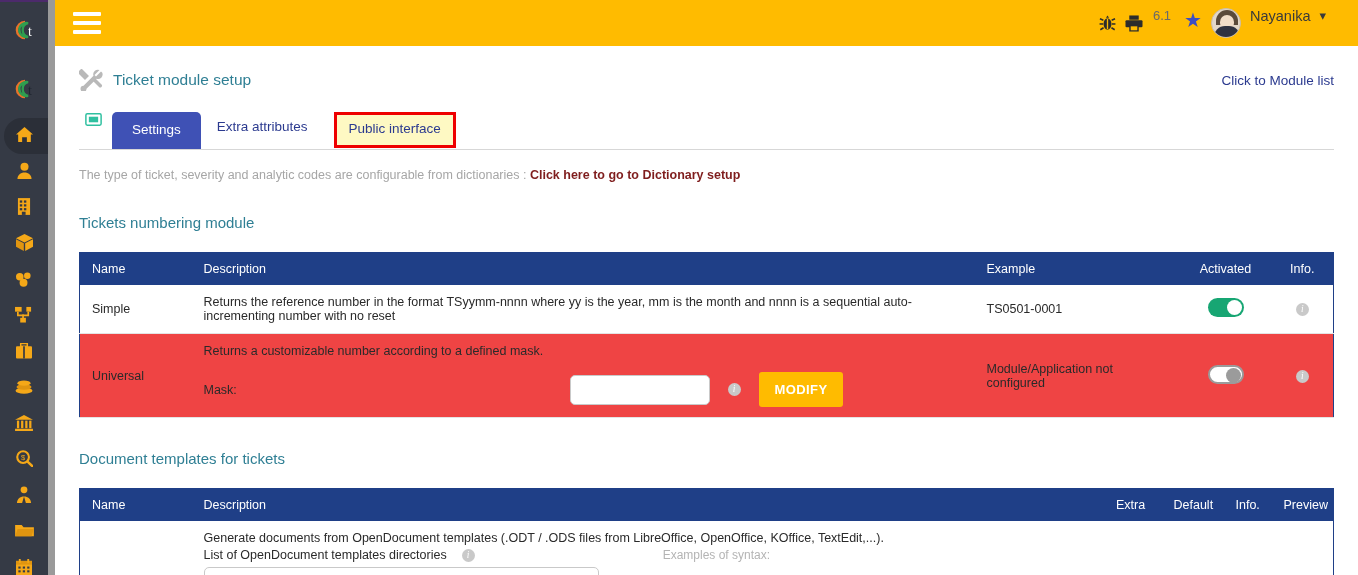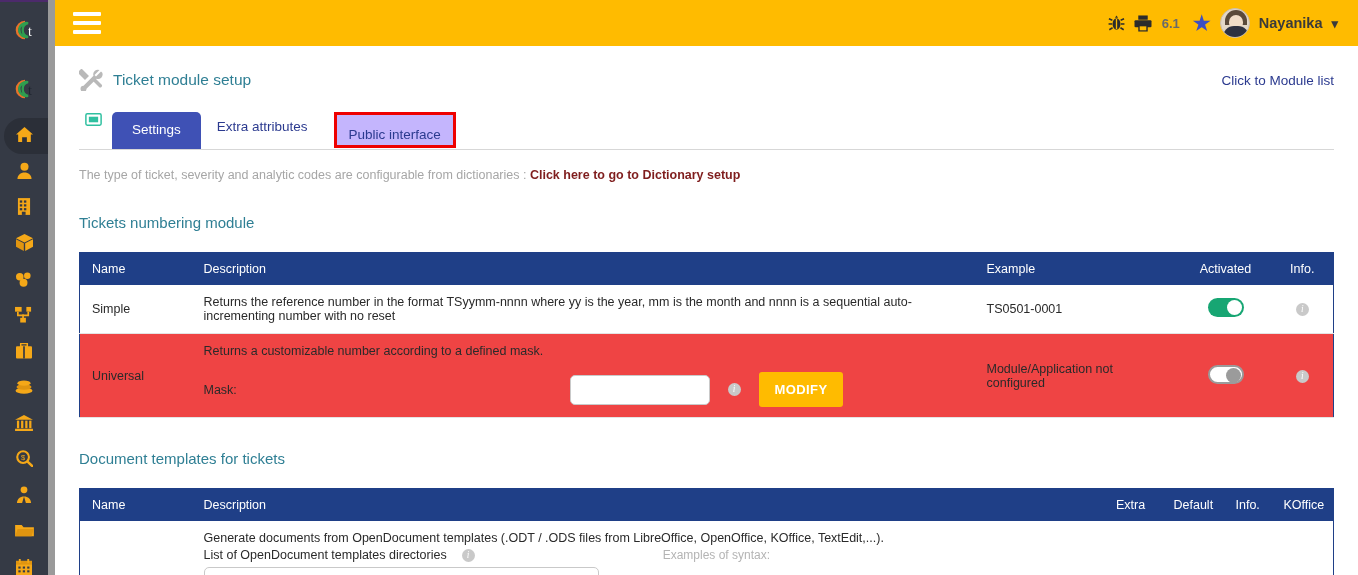--- a/index.html
+++ b/index.html
@@ -48,22 +48,22 @@
     background: #ffbb00;
     display: flex; align-items: center;
   }
   #burger { margin-left: 18px; cursor: pointer; }
   #burger span {
     display: block; width: 28px; height: 4px; background: #fff;
     margin-bottom: 5px; border-radius: 1px;
   }
   #burger span:last-child { margin-bottom: 0; }
   #topright {
-    margin-left: auto; display: flex; align-items: center; gap: 9px;
-    padding-right: 20px; color: #3f3f3f; font-weight: bold;
+    margin-left: auto; display: flex; gap: 9px;
+    padding-right: 32px; color: #3f3f3f;
   }
   .tb-icon { color: #2c2c2c; display: flex; align-items: center; cursor: pointer; }
   .version { font-size: 13px; color: #6a6a6a; margin-left: 1px; margin-right: 4px; }
   .star { color: #3d4ec2; font-size: 20px; cursor: pointer; }
   .avatar {
     width: 30px; height: 30px; border-radius: 50%;
     background: #e2d7c8; overflow: hidden; position: relative;
     border: 1px solid #cbbda9;
   }
   .avatar .hair { position: absolute; left: 4px; top: 1px; width: 22px; height: 15px;
@@ -99,22 +99,22 @@
     font-size: 13.5px; padding: 7px 16px; cursor: pointer;
     color: #2b3a8f;
   }
   .tab.active {
     background: #3f51b5; color: #ffffff;
     border-radius: 5px 5px 0 0; padding: 10px 20px;
     margin-bottom: 0;
   }
   .tab.plain { color: #2b3a8f; padding-bottom: 9px; }
   .tab.highlighted {
-    border: 3px solid #ee0000; padding: 12px 12px; margin: 0 0 1px 10px;
-    color: #2b3a8f; background: #c4b5fd;
+    border: 3px solid #ee0000; padding: 6px 12px; margin: 0 0 1px 10px;
+    color: #2b3a8f; background: #fef9c3;
   }
 
   #hint {
     margin-top: 18px; font-size: 12.5px; color: #a6a6a6;
   }
   #hint a { color: #7f1d1d; font-weight: bold; text-decoration: none; cursor: pointer; }
 
   .section-title {
     color: #2f7f94; font-size: 15px; margin-top: 32px;
   }
@@ -470,21 +470,21 @@
           <col style="width:48px">
           <col style="width:62px">
       </colgroup>
       <thead>
         <tr>
           <th>Name</th>
           <th>Description</th>
           <th class="c">Extra</th>
           <th class="c">Default</th>
           <th class="c">Info.</th>
-          <th class="c">KOffice</th>
+          <th class="c">Preview</th>
         </tr>
       </thead>
       <tbody>
         <tr>
           <td></td>
           <td>
             <div>Generate documents from OpenDocument templates (.ODT / .ODS files from LibreOffice, OpenOffice, KOffice, TextEdit,...).</div>
             <div style="display:flex;align-items:center;margin-top:3px;gap:8px;">
               <span>List of OpenDocument templates directories</span>
               <span class="info-dot" style="margin-left:7px;">i</span>

